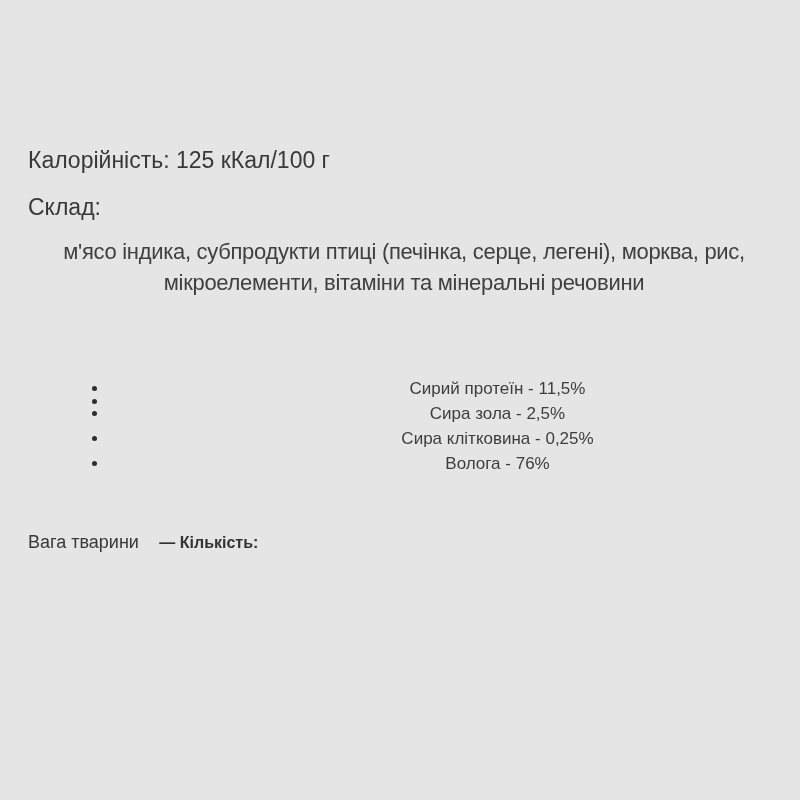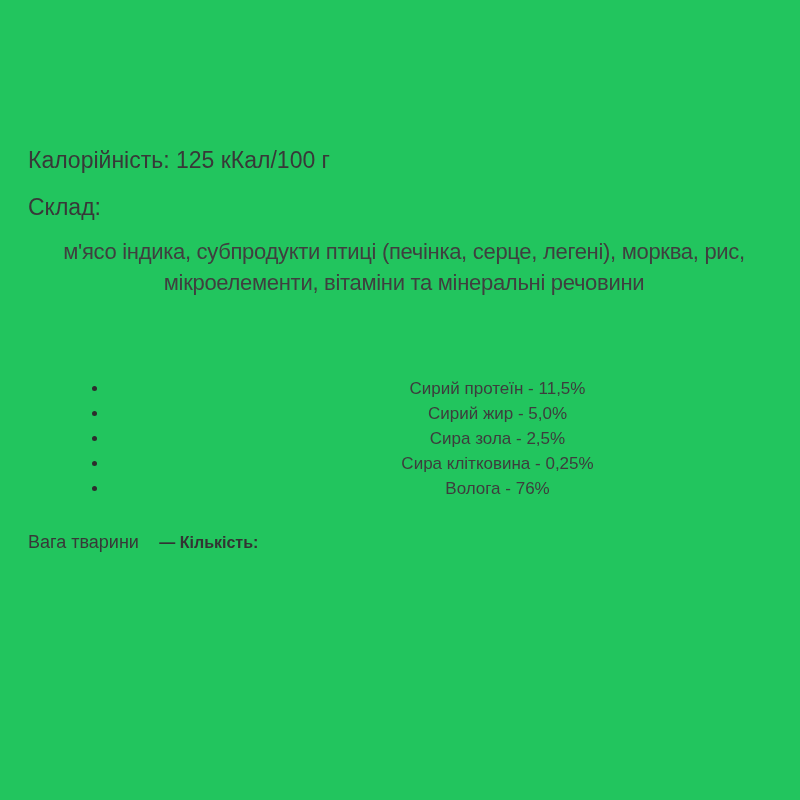--- a/index.html
+++ b/index.html
@@ -1,20 +1,20 @@
 <!DOCTYPE html>
 <html><head>
 <meta charset="utf-8">
 <style>
   html, body { margin: 0; padding: 0; background: #ffffff; }
   .page {
     position: relative;
     width: 800px;
     height: 800px;
-    background: #22c55e;
+    background: #e5e5e5;
     font-family: "Liberation Sans", sans-serif;
     color: #3a3a3a;
     overflow: hidden;
   }
   .blk { position: absolute; }
 
   .heading {
     left: 28px;
     font-size: 23px;
     line-height: 28px;
@@ -112,21 +112,20 @@
   </div>
 
 
   <ul id="nutrition-list" class="blk dotlist">
     <li>
       <span class="bullet"></span>
       <span>Сирий протеїн - 11,5%</span>
     </li>
     <li>
       <span class="bullet"></span>
-      <span>Сирий жир - 5,0%</span>
     </li>
     <li>
       <span class="bullet"></span>
       <span>Сира зола - 2,5%</span>
     </li>
     <li>
       <span class="bullet"></span>
       <span>Сира клітковина - 0,25%</span>
     </li>
     <li>

